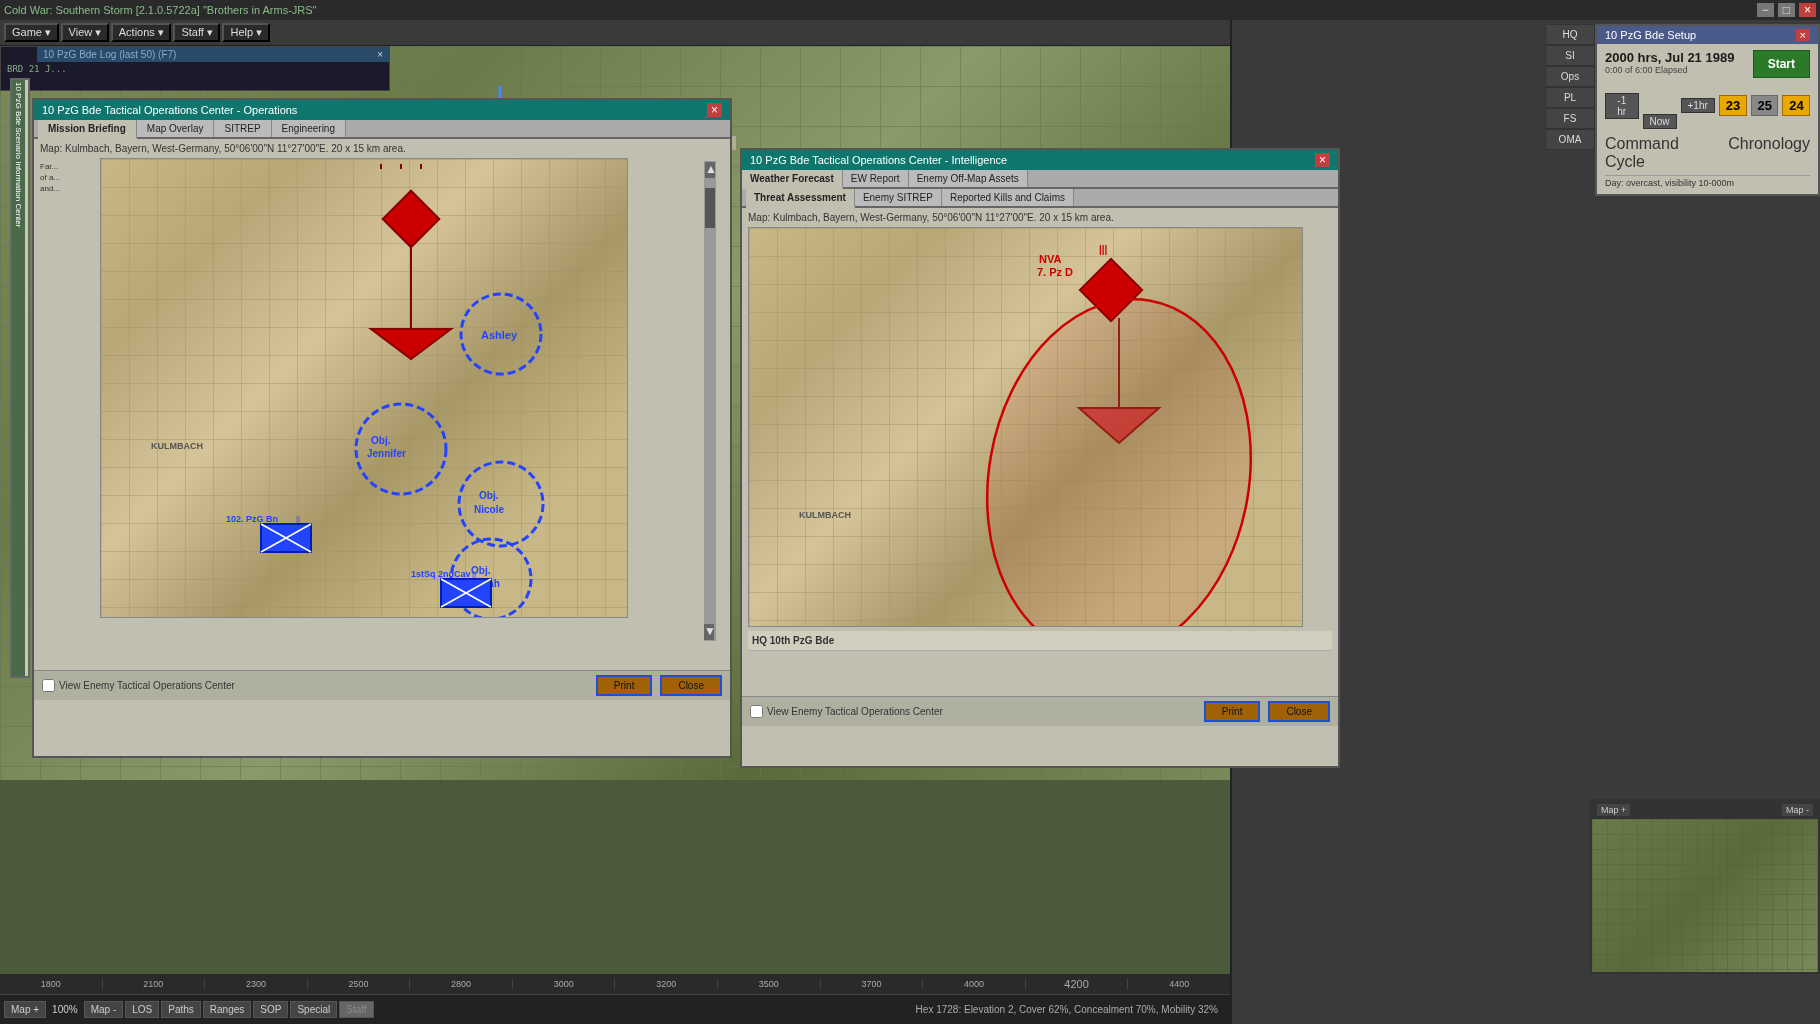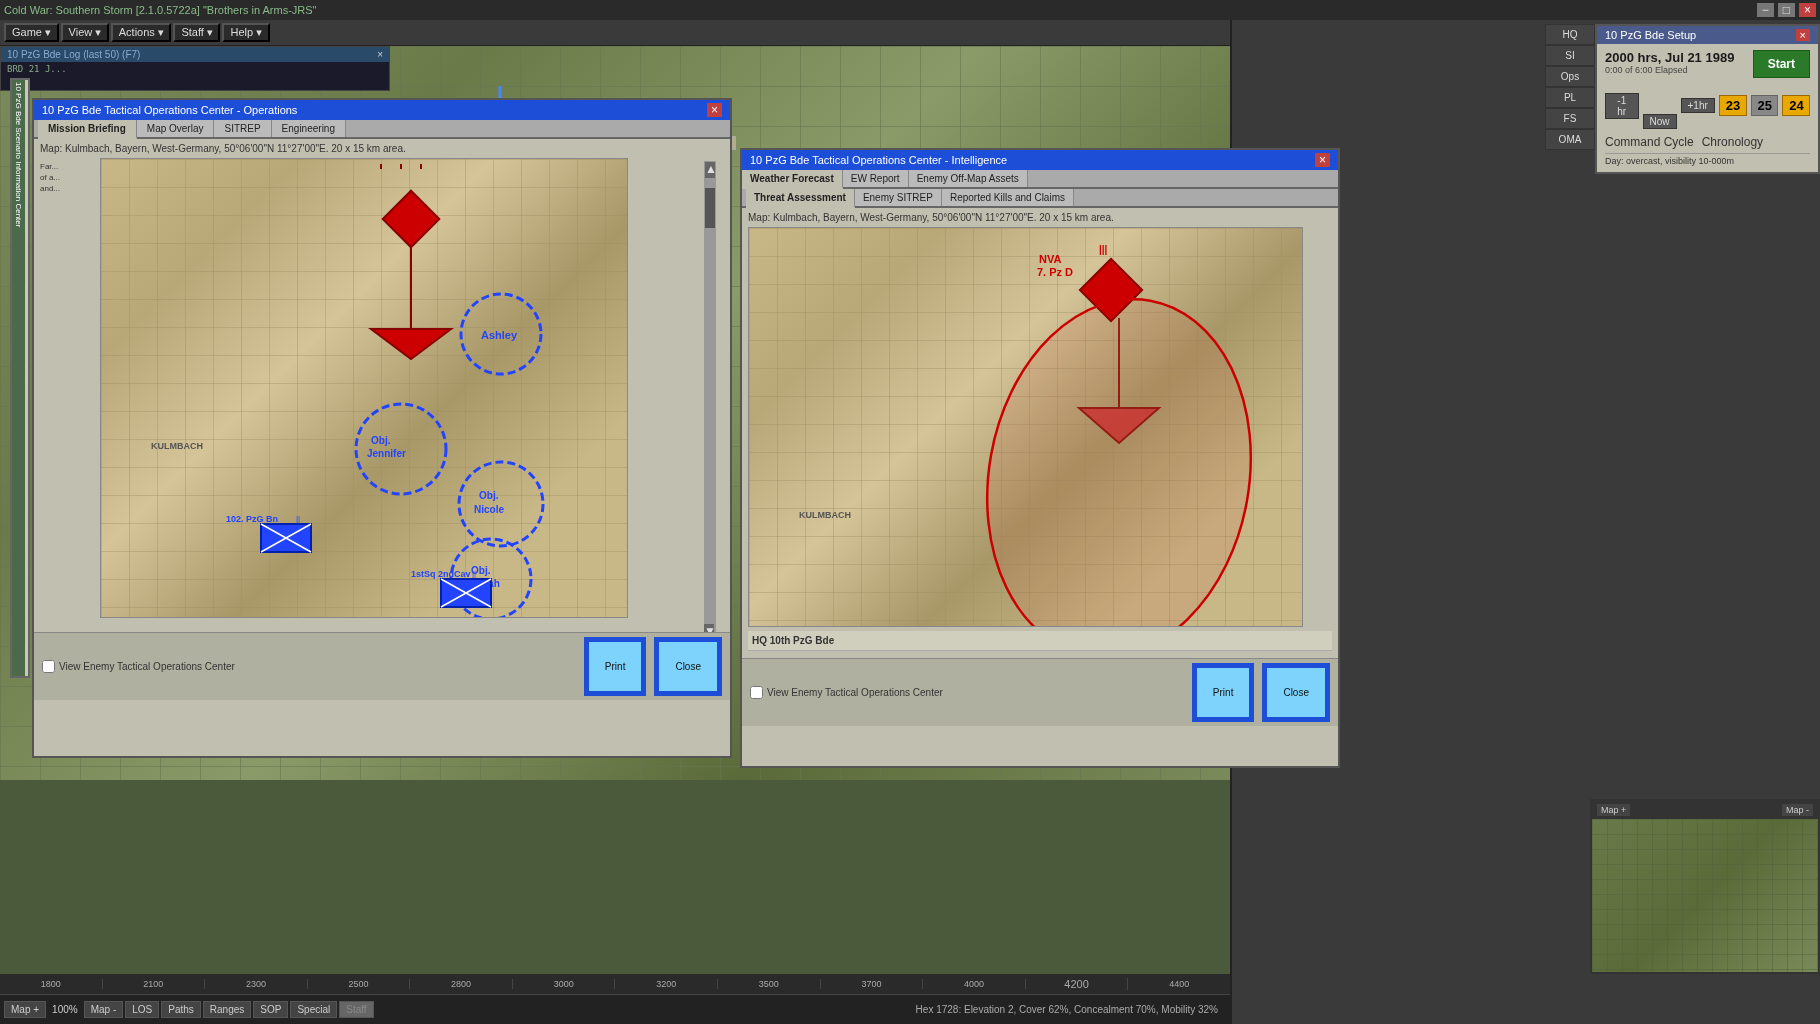--- a/index.html
+++ b/index.html
@@ -54,21 +54,21 @@
       position: absolute;
       top: 98px;
       left: 32px;
       width: 700px;
       height: 660px;
       background: #c0bfb0;
       border: 2px solid #555;
       z-index: 60;
     }
     .window-title-bar {
-      background: #1d4ed8;
+      background: #0f766e;
       color: white;
       font-size: 11px;
       padding: 3px 8px;
       display: flex;
       align-items: center;
       justify-content: space-between;
     }
     .window-close-btn {
       color: white;
       cursor: pointer;
@@ -185,24 +185,24 @@
       gap: 19px;
     }
     .footer-checkbox {
       display: flex;
       align-items: center;
       gap: 4px;
       font-size: 10px;
       color: #333;
     }
     .footer-btn {
-      padding: 19px 16px;
-      background: #7dd3fc;
+      padding: 3px 16px;
+      background: #a16207;
       color: #111;
-      border: 5px solid #1d4ed8;
+      border: 2px solid #1d4ed8;
       cursor: pointer;
       font-size: 10px;
     }
 
     
     .game-map-bg {
       position: absolute;
       top: 0;
       left: 0;
       width: 1230px;
@@ -244,21 +244,21 @@
     <defs>
       <marker id="arrow1" markerWidth="8" markerHeight="8" refX="4" refY="4" orient="auto">
         <path d="M0,0 L0,8 L8,4 z" fill="#4488ff"></path>
       </marker>
     </defs>
     <path d="M 100,10 L 100,130" stroke="#4488ff" stroke-width="3" fill="none" marker-end="url(#arrow1)"></path>
   </svg>
 </div>
 
 <div style="position:absolute; top:46px; left:0; width:390px; height:45px; background:#1a1a2a; border:1px solid #444; z-index:45;">
-  <div style="background:#2a4a6a; color:#88aacc; font-size:10px; padding:2px 6px; display:flex; justify-content:space-between; align-items:center;">
+  <div style="background:#2a4a6a; color:#88aacc; font-size:10px; padding:2px 6px; display:flex; justify-content:space-between; align-items:center;margin-left:36px;">
     <span>10 PzG Bde Log (last 50)  (F7)</span>
     <span style="cursor:pointer; color:#ccc;">×</span>
   </div>
   <div style="padding:2px 6px; font-size:9px; color:#88aa88; font-family:monospace;">
     <span>BRD</span>
     <span>21 J...</span>
   </div>
 </div>
 
 <div style="position:absolute; top:78px; left:10px; width:20px; height:600px; background:#c8c8b8; border:2px solid #666; z-index:50; overflow:hidden;">
@@ -437,21 +437,21 @@
       <div style="display:flex; align-items:center; gap:4px; margin-bottom:6px;">
         <button style="background:#555; color:#ddd; padding:1px 6px; border:1px solid #333; cursor:pointer; font-size:10px;">-1 hr</button>
         <button style="background:#555; color:#ddd; padding:1px 6px; border:1px solid #333; cursor:pointer; font-size:10px;margin-top:32px;">Now</button>
         <button style="background:#555; color:#ddd; padding:1px 6px; border:1px solid #333; cursor:pointer; font-size:10px;">+1hr</button>
 
         <div style="background:#e8a800; color:#000; font-size:13px; font-weight:bold; padding:2px 6px; border:1px solid #a06800; min-width:24px; text-align:center;">23</div>
         <div style="background:#888; color:#000; font-size:13px; font-weight:bold; padding:2px 6px; border:1px solid #666; min-width:24px; text-align:center;">25</div>
         <div style="background:#e8a800; color:#000; font-size:13px; font-weight:bold; padding:2px 6px; border:1px solid #a06800; min-width:24px; text-align:center;">24</div>
       </div>
 
-      <div style="display:flex; gap:8px; font-size:12px; color:#333; margin-bottom:4px;">
+      <div style="display:flex; gap:8px; font-size:16px; color:#333; margin-bottom:4px;">
         <span>Command Cycle</span>
         <span>Chronology</span>
       </div>
 
       <div style="font-size:9px; color:#333; border-top:1px solid #999; padding-top:2px;">Day: overcast, visibility 10-000m</div>
     </div>
   </div>
 
   <div style="position:absolute; top:24px; right:225px; display:flex; flex-direction:column; z-index:71;">
     <button style="width:50px; background:#444; color:#ddd; font-size:10px; text-align:center; padding:4px 2px; border:1px solid #333; cursor:pointer;">HQ</button>

